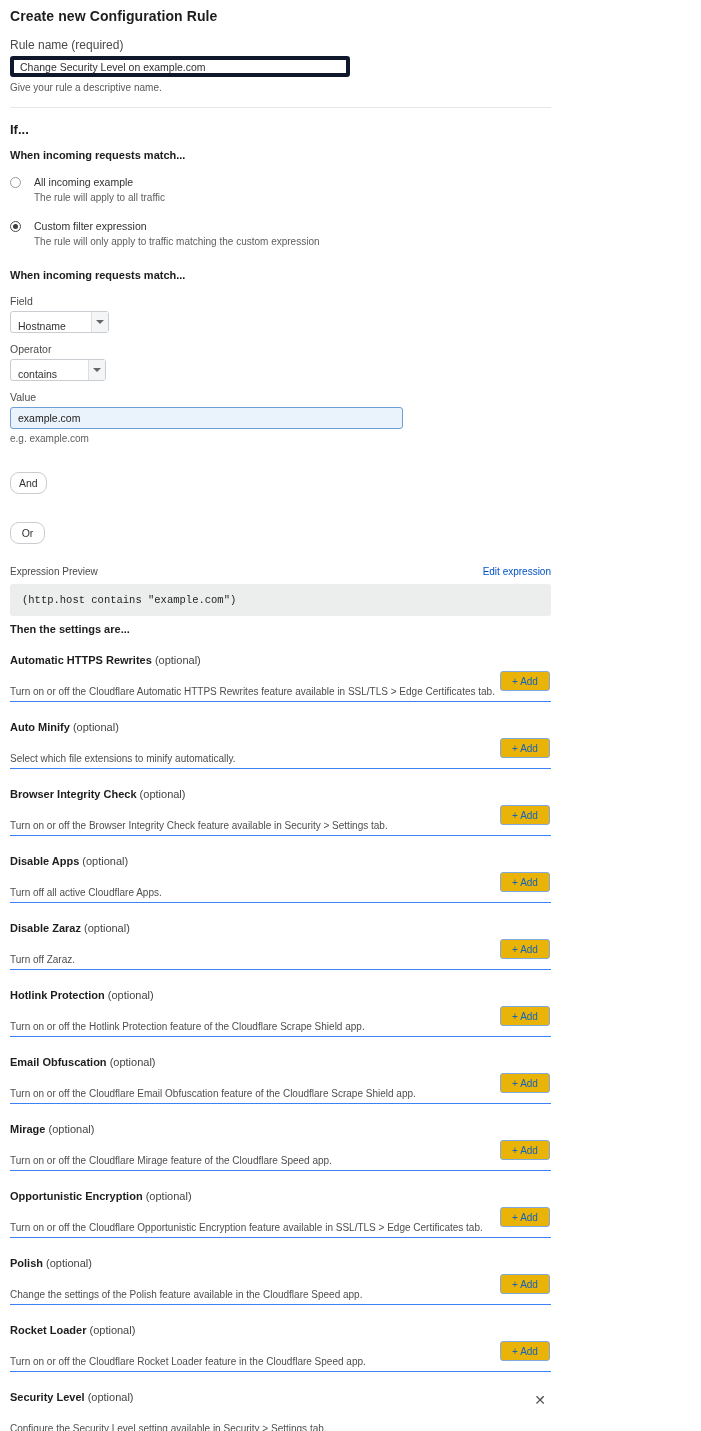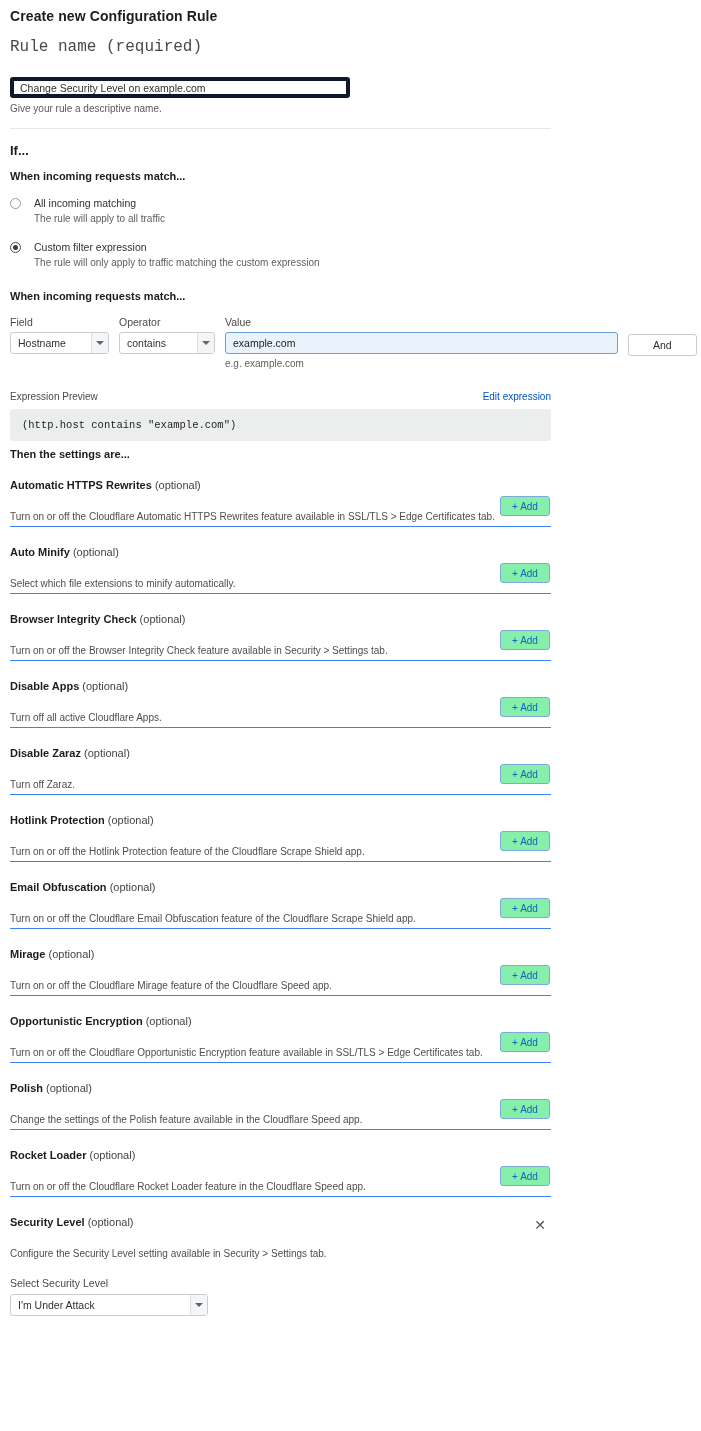--- a/index.html
+++ b/index.html
@@ -19,24 +19,23 @@
     padding: 0 10px;
   }
   .page-title {
     font-size: 14px;
     font-weight: bold;
     color: #1d1d1d;
     margin: 8px 0 14px 0;
     letter-spacing: 0.1px;
   }
   .field-label {
-    font-size: 16px;
+    font-size: 12px;
     color: #4a4a4a;
-    margin-bottom: 21px;
-    font-family: Liberation Mono, monospace;
+    margin-bottom: 4px;
   }
   .text-input {
     width: 340px;
     height: 21px;
     border: 4px solid #0f172a;
     border-radius: 3px;
     font-size: 10.5px;
     font-family: "Liberation Sans", sans-serif;
     padding: 0 6px;
     color: #313131;
@@ -96,37 +95,37 @@
   }
   .radio-desc {
     font-size: 10px;
     color: #5e5e5e;
     margin-top: 3px;
   }
   .expr-row {
     display: flex;
     align-items: flex-start;
     gap: 10px;
+    flex-direction: column;
   }
   .expr-col-label {
     font-size: 10.5px;
     color: #4a4a4a;
     margin-bottom: 4px;
   }
   .select-box {
     position: relative;
     height: 22px;
     border: 1px solid #c9ccd0;
     border-radius: 3px;
     background: #fff;
     font-size: 10.5px;
     color: #313131;
     display: flex;
-    align-items: center;
-    padding: 0 20px 0 7px;
+    padding: 8px 20px 0 7px;
   }
   .select-box .caret {
     position: absolute;
     right: 0; top: 0; bottom: 0;
     width: 17px;
     border-left: 1px solid #dcdee0;
     background: #f4f5f6;
     display: flex;
     align-items: center;
     justify-content: center;
@@ -147,27 +146,27 @@
     font-size: 10.5px;
     font-family: "Liberation Sans", sans-serif;
     padding: 0 7px;
     color: #1d1d1d;
     outline: none;
   }
   .btn-outline {
     height: 22px;
     min-width: 35px;
     border: 1px solid #c9ccd0;
-    border-radius: 3px;
+    border-radius: 9px;
     background: #fff;
     font-size: 10.5px;
     color: #313131;
     font-family: "Liberation Sans", sans-serif;
     cursor: pointer;
-    padding: 0 24px;
+    padding: 0 8px;
   }
   .value-hint {
     font-size: 10px;
     color: #5e5e5e;
     margin-top: 4px;
   }
   .preview-head {
     display: flex;
     justify-content: space-between;
     align-items: baseline;
@@ -220,21 +219,21 @@
     margin-top: 20px;
   }
   .add-btn {
     position: absolute;
     right: 1px;
     top: 36px;
     width: 50px;
     height: 20px;
     border: 1px solid #7fa9dd;
     border-radius: 3px;
-    background: #86efac;
+    background: #eab308;
     color: #1463bb;
     font-size: 10px;
     font-family: "Liberation Sans", sans-serif;
     cursor: pointer;
   }
   .close-x {
     position: absolute;
     right: 4px;
     top: 21px;
     width: 14px; height: 14px;
@@ -271,21 +270,21 @@
   </div>
 
   <hr class="divider">
 
   <div class="section-heading">If...</div>
   <div class="sub-heading">When incoming requests match...</div>
 
   <div class="radio-row">
     <div class="radio-outer"></div>
     <div>
-      <div class="radio-label">All incoming matching</div>
+      <div class="radio-label">All incoming example</div>
       <div class="radio-desc">The rule will apply to all traffic</div>
     </div>
   </div>
 
   <div class="radio-row">
     <div class="radio-outer checked"></div>
     <div>
       <div class="radio-label">Custom filter expression</div>
       <div class="radio-desc">The rule will only apply to traffic matching the custom expression</div>
     </div>

